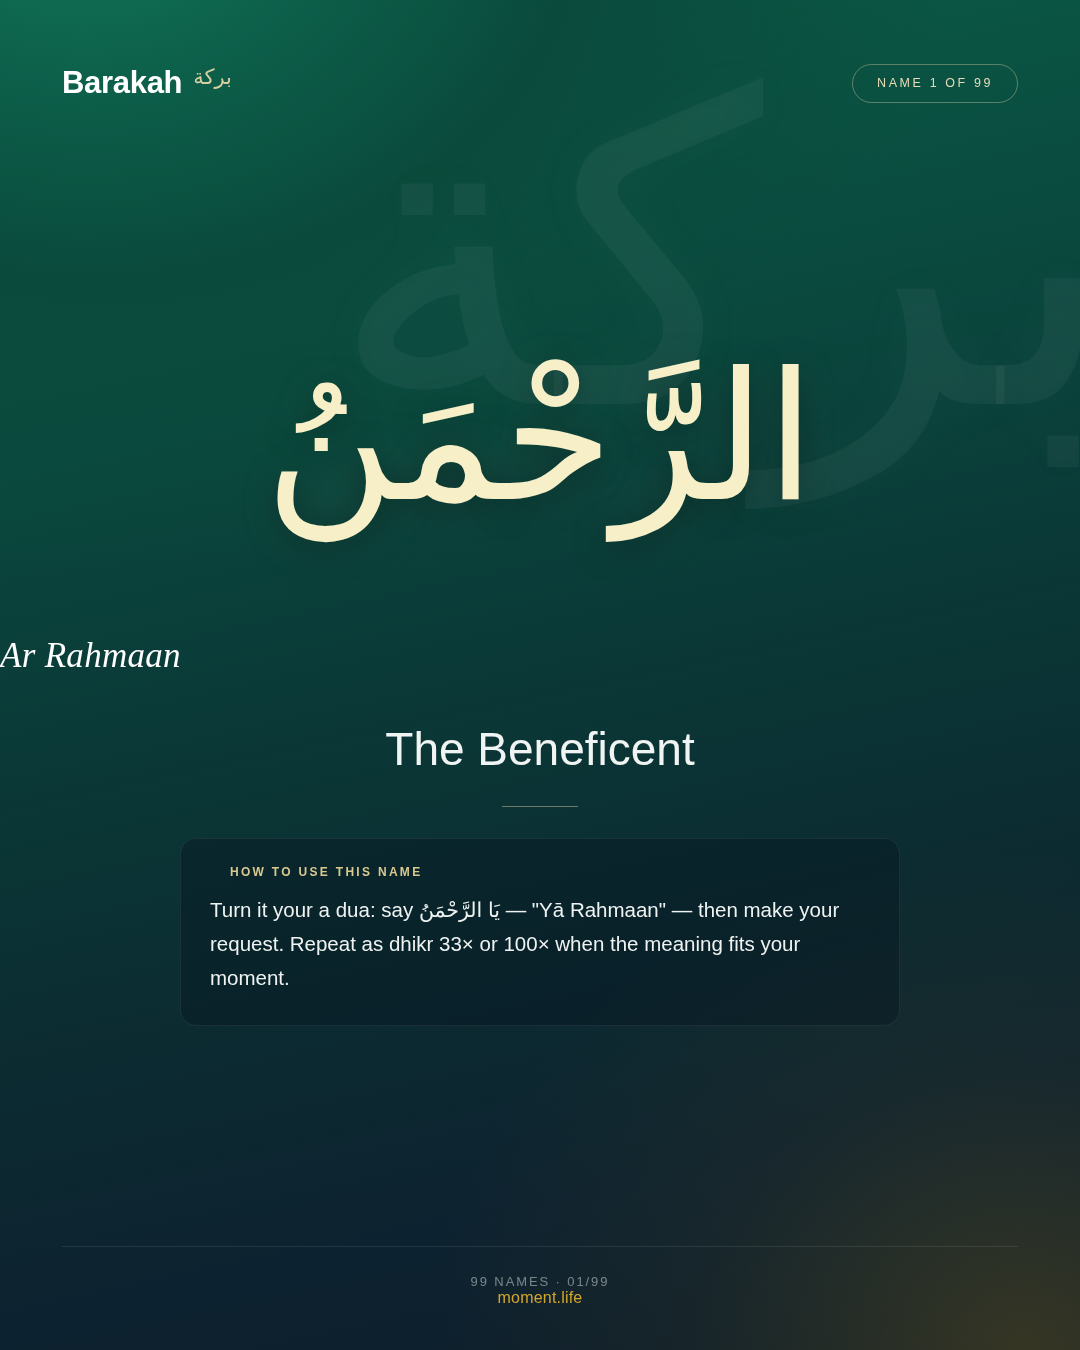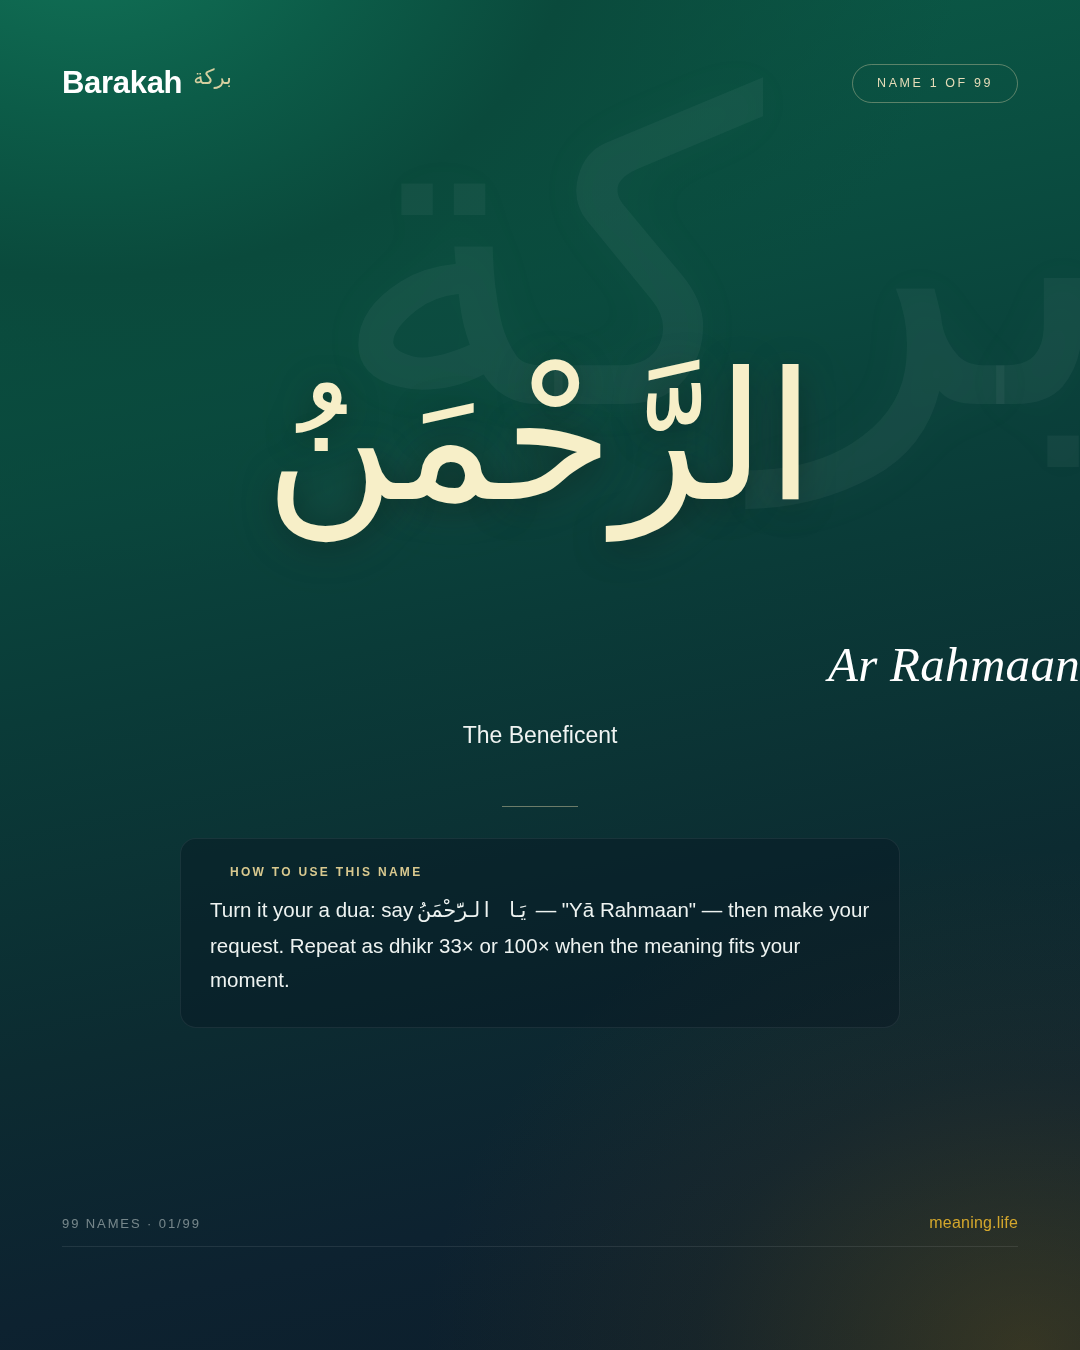--- a/index.html
+++ b/index.html
@@ -81,33 +81,33 @@
     font-size:178px;
     line-height:1.35;
     color:#f7efc8;
     direction:rtl;
     text-shadow:0 6px 34px rgba(0,0,0,0.35), 0 0 70px rgba(247,239,200,0.12);
   }
   .translit {
     position:absolute;
     top:636px;
     left:0; right:0;
-    text-align:right;
+    text-align:left;
     font-family:"Liberation Serif", serif;
     font-style:italic;
-    font-size:49px;
+    font-size:35px;
     color:#ffffff;
     letter-spacing:0.3px;
   }
   .meaning {
     position:absolute;
     top:722px;
     left:0; right:0;
     text-align:center;
-    font-size:23px;
+    font-size:46px;
     color:#f0f4f2;
     font-weight:400;
   }
   .divider {
     position:absolute;
     top:806px;
     left:50%;
     transform:translateX(-50%);
     width:76px;
     height:1px;
@@ -132,40 +132,41 @@
     font-weight:bold;
     margin-bottom:14px;
     padding-left:20px;
   }
   .usage-text {
     font-size:20.5px;
     line-height:1.66;
     color:#eef3f1;
   }
   .usage-text .ar {
-    font-family:Liberation Mono, monospace;
+    font-family:Liberation Sans, sans-serif;
     direction:rtl;
     unicode-bidi:embed;
   }
 
   
   .footer-rule {
     position:absolute;
     left:62px; right:62px;
     top:1246px;
     height:1px;
     background:rgba(255,255,255,0.09);
   }
   .footer {
     position:absolute;
     left:62px; right:62px;
-    top:1214px;
+    top:1274px;
     display:flex;
     align-items:center;
     justify-content:space-between;
+    flex-direction:column;
   }
   .footer-left {
     font-size:13px;
     letter-spacing:1.9px;
     color:rgba(232,240,236,0.48);
   }
   .footer-right {
     font-size:16px;
     color:#d4a72c;
     letter-spacing:0.2px;
@@ -192,16 +193,16 @@
   <div class="divider"></div>
 
   <div class="usage">
     <div class="usage-label">HOW TO USE THIS NAME</div>
     <div class="usage-text"><span>Turn it your a dua: say </span><span class="ar">يَا الرَّحْمَنُ</span><span> — "Yā Rahmaan" — then make your request. Repeat as dhikr 33× or 100× when the meaning fits your moment.</span></div>
   </div>
 
   <div class="footer-rule"></div>
   <div class="footer">
     <div class="footer-left">99 NAMES · 01/99</div>
-    <div class="footer-right">meaning.life</div>
+    <div class="footer-right">moment.life</div>
   </div>
 
 </div>
 
 </body></html>

